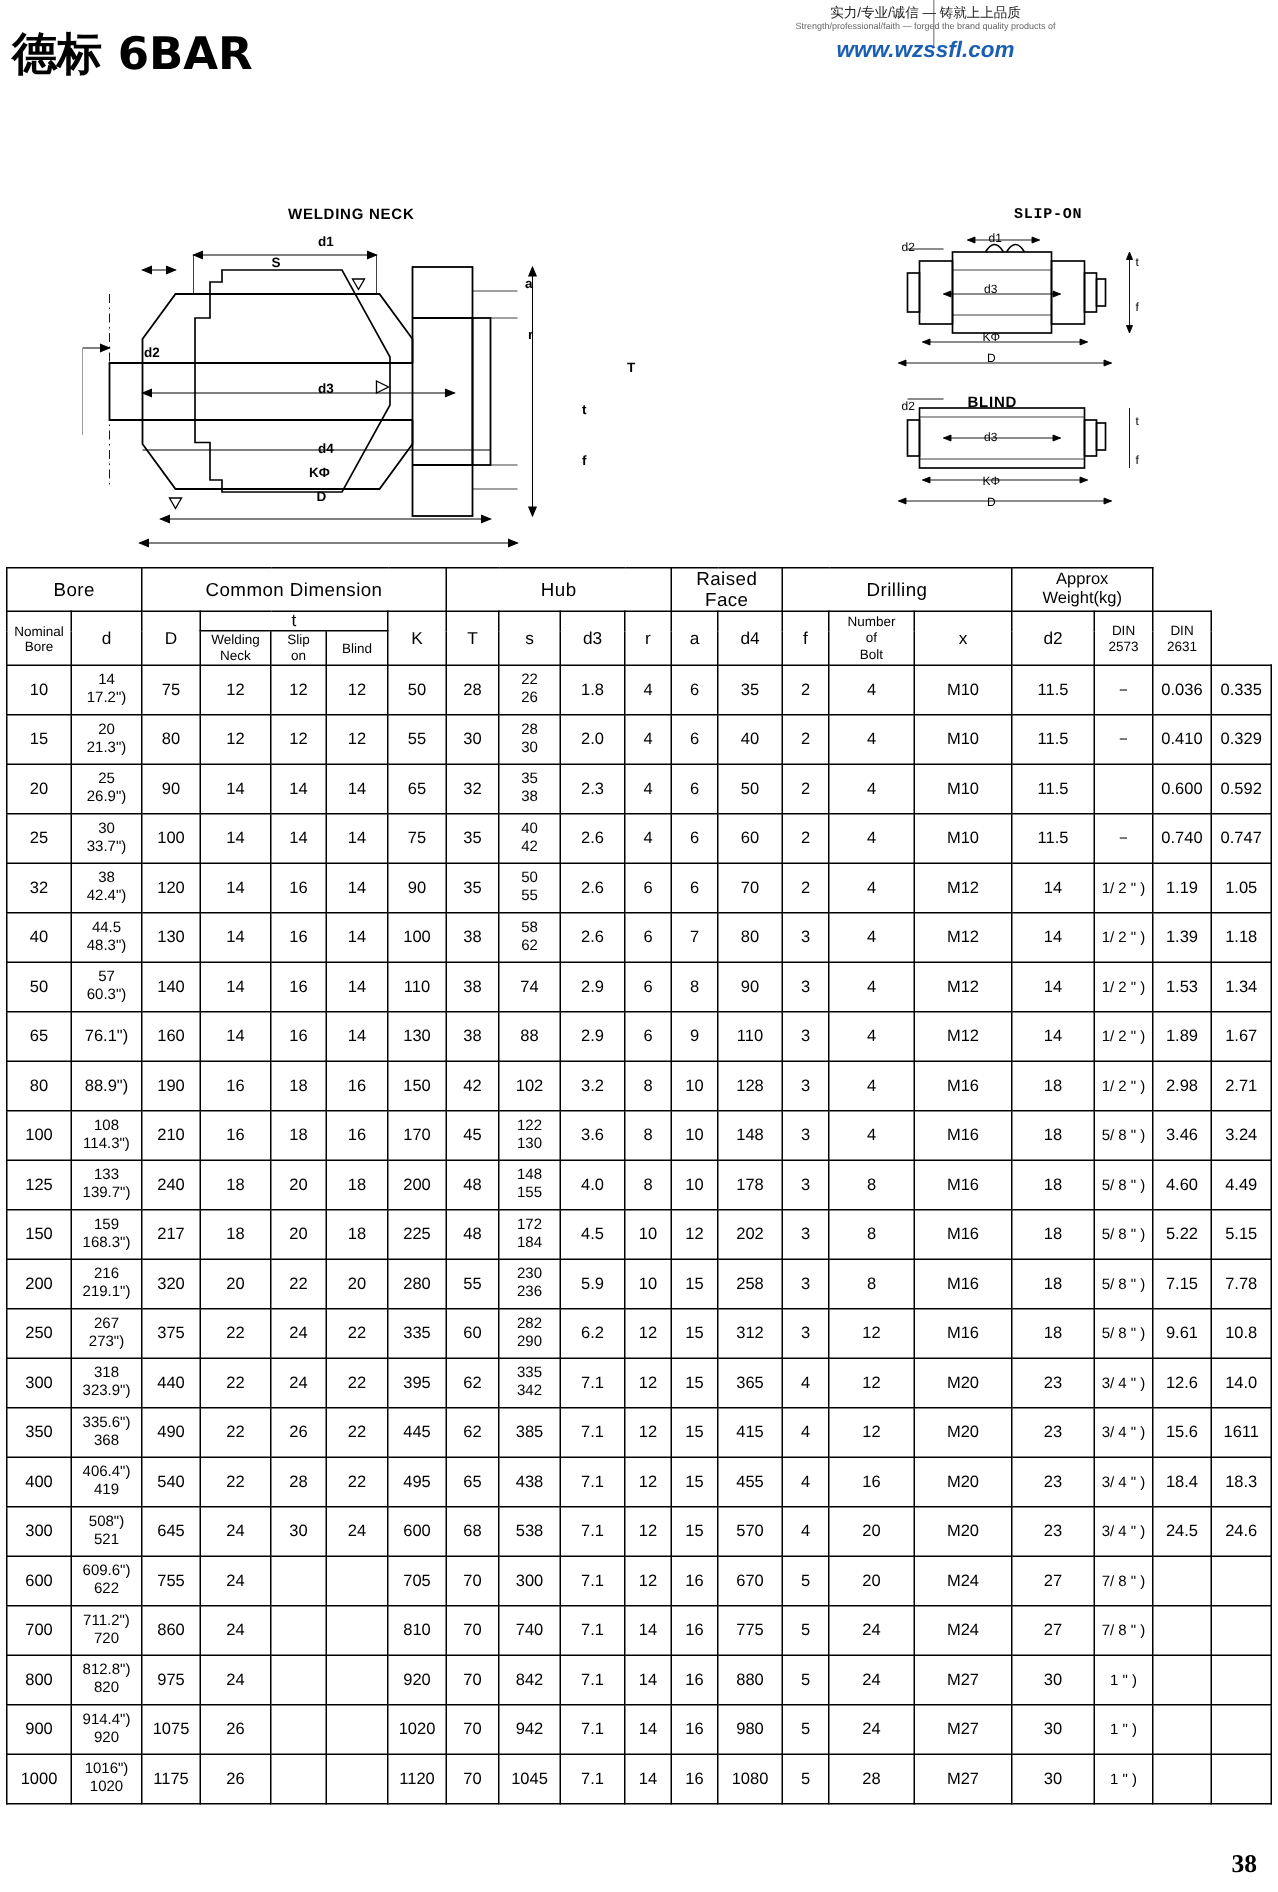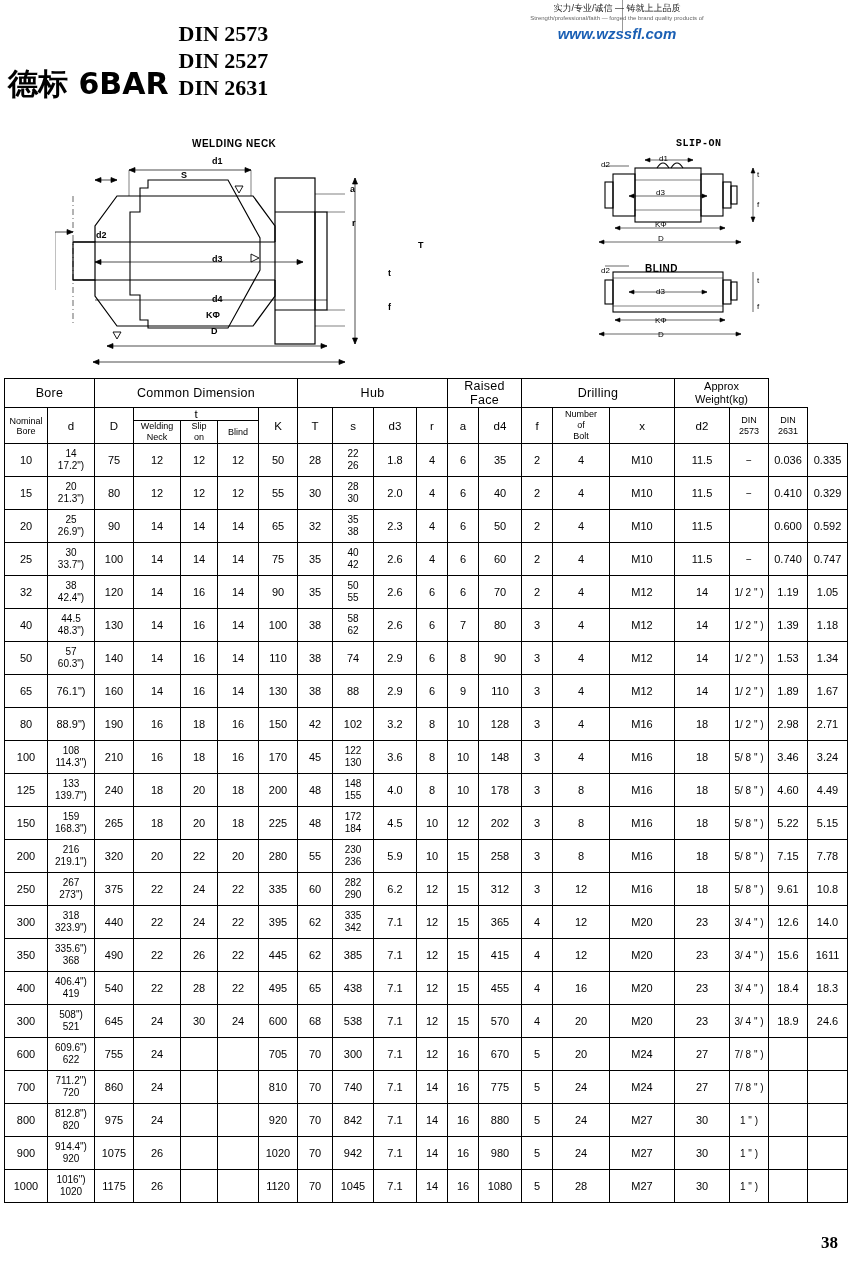--- a/index.html
+++ b/index.html
@@ -49,25 +49,20 @@
 
   <div class="hdr-rule"></div>
   <div class="hdr-right">
     <div class="hdr-slogan">实力/专业/诚信 — 铸就上上品质</div>
     <div class="hdr-slogan-en">Strength/professional/faith — forged the brand quality products of</div>
     <div class="hdr-url">www.wzssfl.com</div>
   </div>
 
   <div class="title-wrap">
     <div class="title-main">德标 6BAR</div>
-    <div class="title-std">
-      <div>DIN 2573</div>
-      <div>DIN 2527</div>
-      <div>DIN 2631</div>
-    </div>
   </div>
 
   <div class="dwg-area">
 
     <div class="cap" style="left:192px;top:8px;">WELDING NECK</div>
     <div class="cap" style="left:676px;top:8px;font-family:Liberation Mono, monospace;">SLIP-ON</div>
     <div class="cap" style="left:645px;top:133px;">BLIND</div>
 
     <svg width="400" height="230" style="position:absolute;left:55px;top:20px;">
       <g fill="none" stroke="#000" stroke-width="1.1">
@@ -502,21 +497,21 @@
           <td>8</td>
           <td>M16</td>
           <td>18</td>
           <td style="font-size: 10px;">5/ 8 " )</td>
           <td>4.60</td>
           <td>4.49</td>
         </tr>
         <tr>
           <td>150</td>
           <td class="two">159<br>168.3")</td>
-          <td>265</td>
+          <td>217</td>
           <td>18</td>
           <td>20</td>
           <td>18</td>
           <td>225</td>
           <td>48</td>
           <td class="two">172<br>184</td>
           <td>4.5</td>
           <td>10</td>
           <td>12</td>
           <td>202</td>
@@ -650,21 +645,21 @@
           <td>538</td>
           <td>7.1</td>
           <td>12</td>
           <td>15</td>
           <td>570</td>
           <td>4</td>
           <td>20</td>
           <td>M20</td>
           <td>23</td>
           <td style="font-size: 10px;">3/ 4 " )</td>
-          <td>18.9</td>
+          <td>24.5</td>
           <td>24.6</td>
         </tr>
         <tr>
           <td>600</td>
           <td class="two">609.6")<br>622</td>
           <td>755</td>
           <td>24</td>
           <td></td>
           <td></td>
           <td>705</td>

